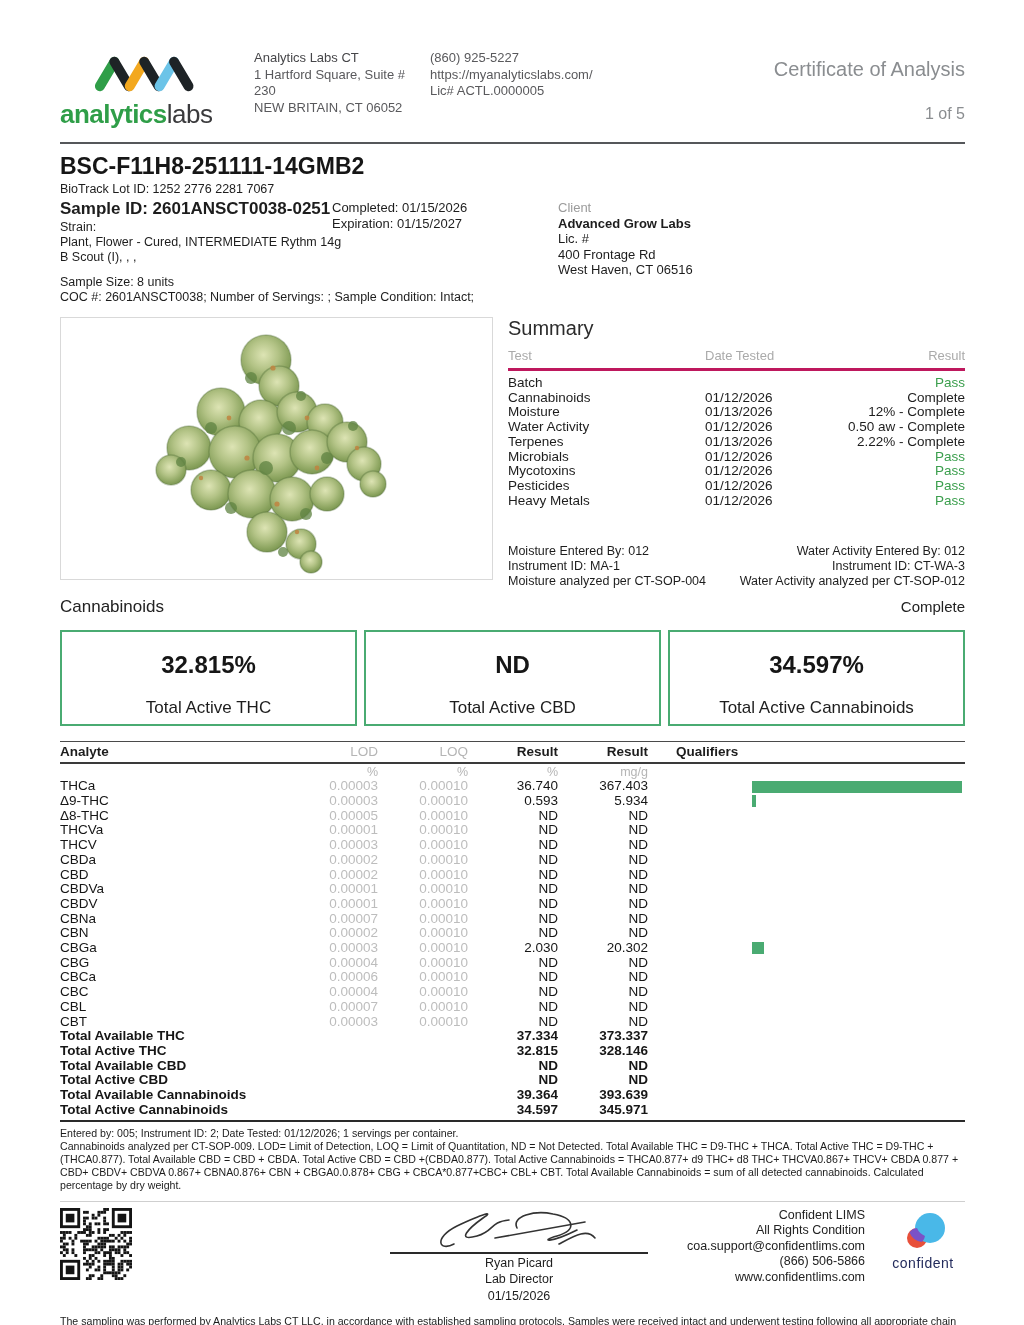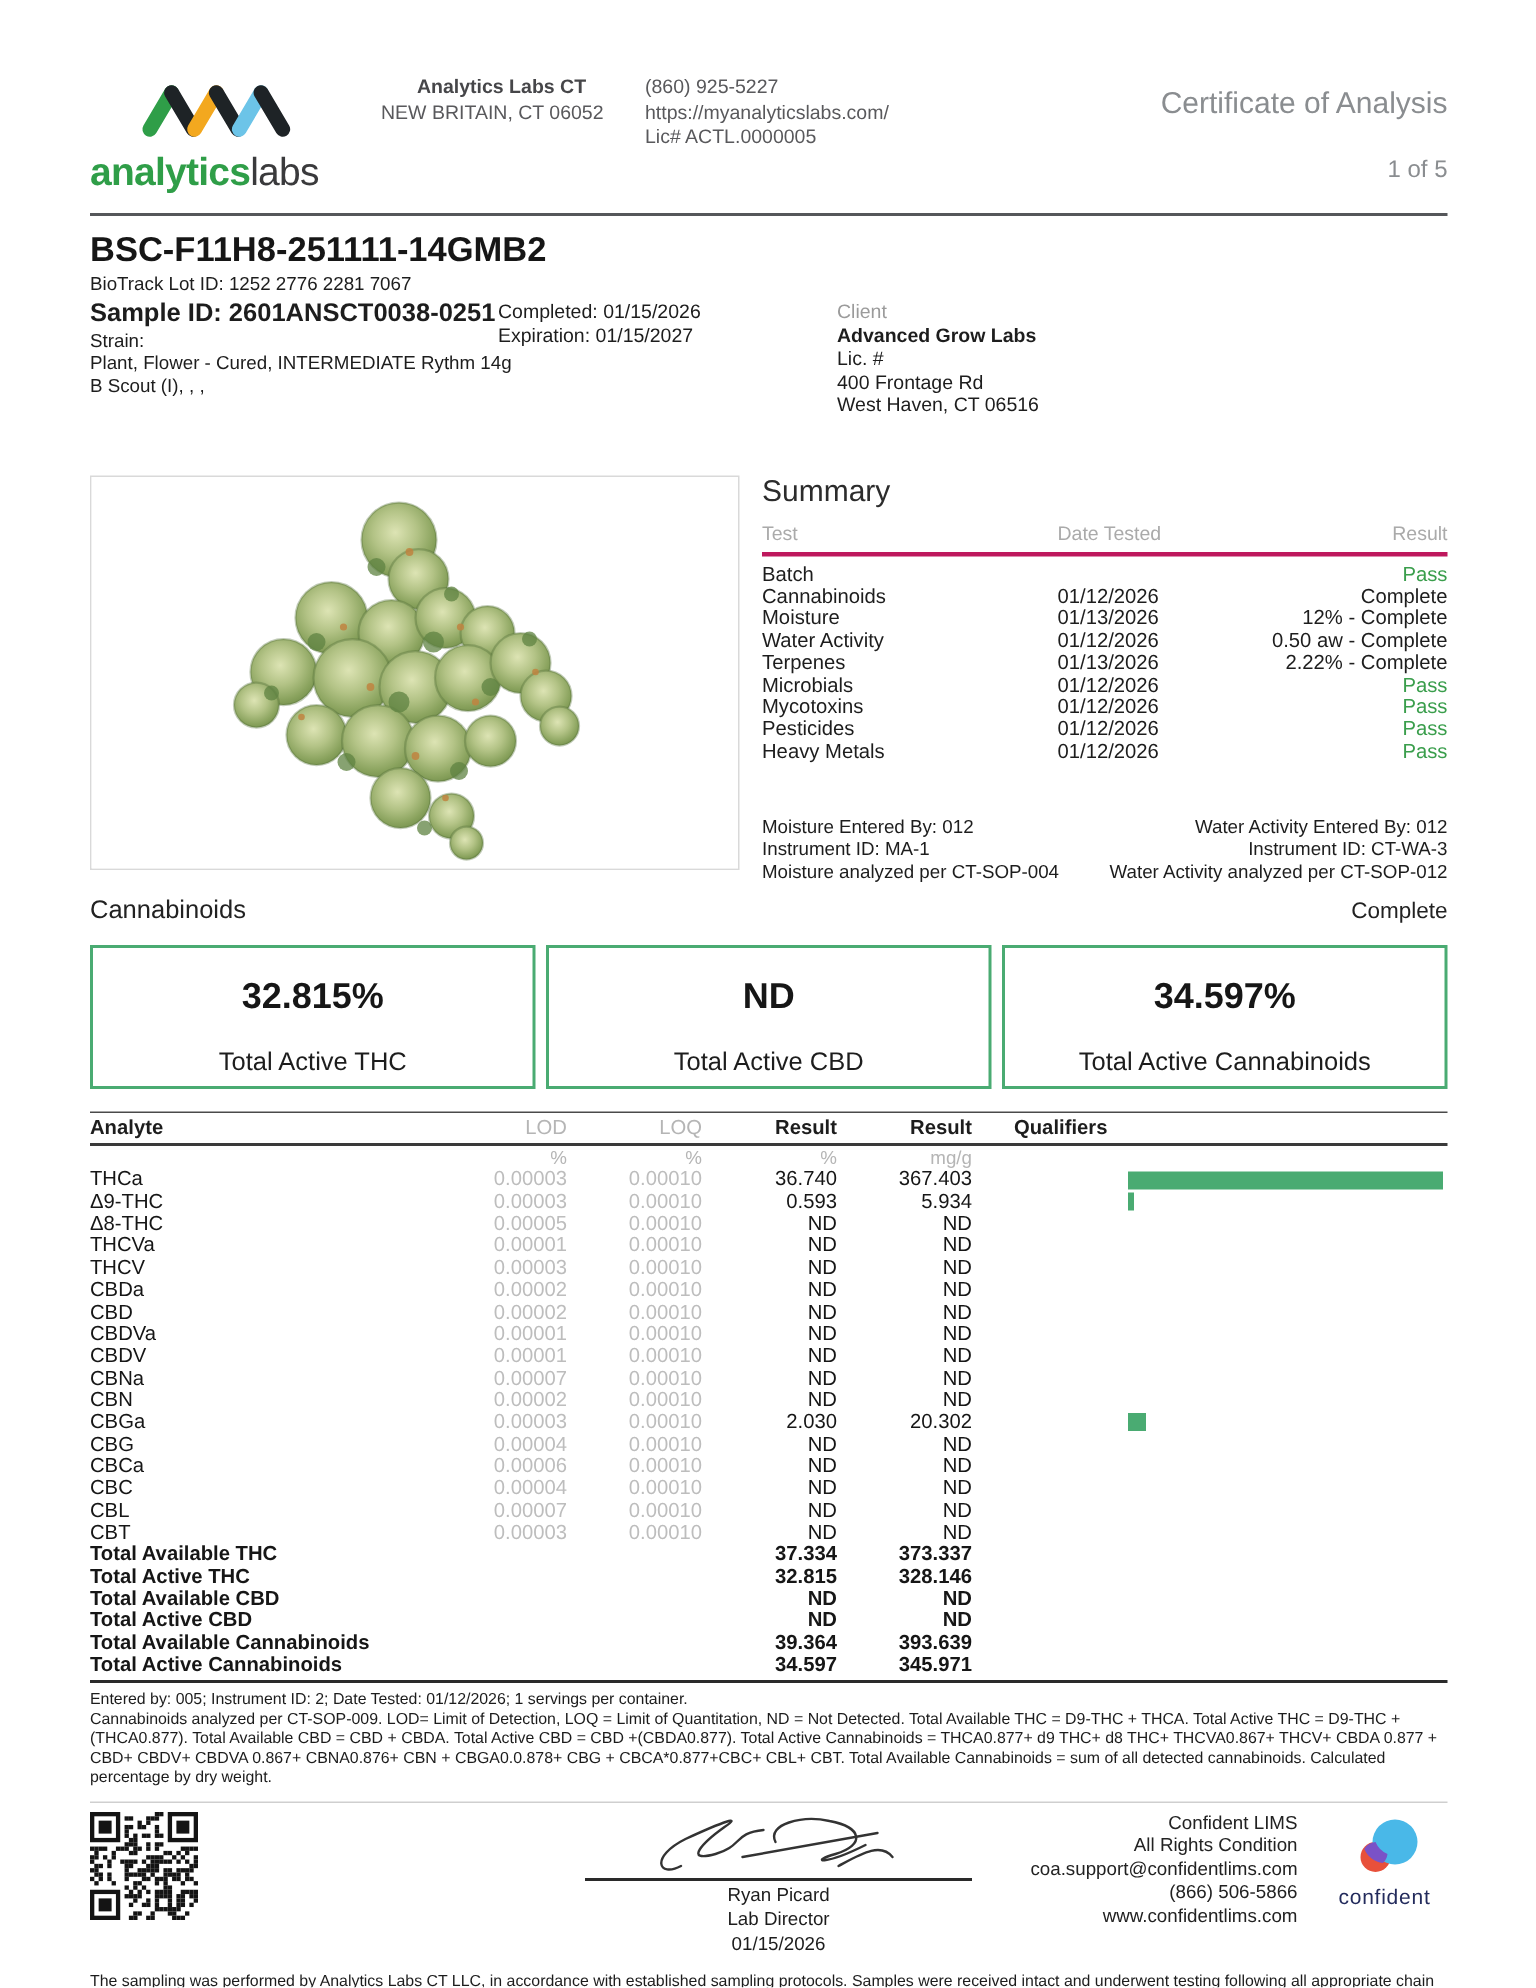--- a/index.html
+++ b/index.html
@@ -9,21 +9,21 @@
           padding:50px 59px 0 60px; overflow:hidden; }
 
   
   .header { display:flex; align-items:flex-start; border-bottom:2px solid #55575a; padding-bottom:12px; }
   .logo-block { width:178px; }
   .logo-mark { display:block; margin-left:28px; }
   .wordmark { font-size:26px; font-weight:bold; letter-spacing:-0.5px; margin-top:2px; }
   .wordmark .green { color:#2f9e48; }
   .wordmark .dark { color:#3a3a3c; font-weight:normal; }
   .lab-col1 { margin-left:16px; width:172px; font-size:13px; line-height:16.5px; color:#59595c; }
-  .lab-col1 .lab-name { font-weight:bold; color:#464649;margin-left:24px; }
+  .lab-col1 .lab-name { font-weight:normal; color:#464649; }
   .lab-col2 { margin-left:4px; width:190px; font-size:13px; line-height:16.5px; color:#59595c; }
   .header-right { margin-left:auto; text-align:right; }
   .doc-title { font-size:20px; color:#8a8d90; margin-top:8px; }
   .page-num { font-size:16px; color:#8a8d90; margin-top:24px; }
 
   
   .batch-title { font-size:23px; font-weight:bold; color:#161616; margin-top:9px; }
   .biotrack { font-size:12.5px; margin-top:2px; }
   .sample-section { position:relative; margin-top:3px; height:110px; }
   .sample-id { font-size:17px; font-weight:bold; white-space:nowrap; }
@@ -108,20 +108,21 @@
           <path d="M43 40 L59 13" stroke="#f3a81f"></path>
           <path d="M59 13 L75 40" stroke="#1e2326"></path>
           <path d="M76 40 L92 13" stroke="#6cc4e8"></path>
           <path d="M92 13 L108 40" stroke="#1e2326"></path>
         </g>
       </svg>
       <div class="wordmark"><span class="green">analytics</span><span class="dark">labs</span></div>
     </div>
     <div class="lab-col1">
       <div class="lab-name">Analytics Labs CT</div>
+      <div>1 Hartford Square, Suite # 230</div>
       <div>NEW BRITAIN, CT 06052</div>
     </div>
     <div class="lab-col2">
       <div>(860) 925-5227</div>
       <div>https://myanalyticslabs.com/</div>
       <div>Lic# ACTL.0000005</div>
     </div>
     <div class="header-right">
       <div class="doc-title">Certificate of Analysis</div>
       <div class="page-num">1 of 5</div>
@@ -130,20 +131,24 @@
 
   <div class="batch-title">BSC-F11H8-251111-14GMB2</div>
   <div class="biotrack">BioTrack Lot ID: 1252 2776 2281 7067</div>
 
   <div class="sample-section">
     <div class="sample-id">Sample ID: 2601ANSCT0038-0251</div>
     <div class="strain-lines">
       <div>Strain:</div>
       <div>Plant, Flower - Cured, INTERMEDIATE Rythm 14g</div>
       <div>B Scout (I), , ,</div>
+    </div>
+    <div class="sample-meta">
+      <div>Sample Size: 8 units</div>
+      <div>COC #: 2601ANSCT0038; Number of Servings: ; Sample Condition: Intact;</div>
     </div>
     <div class="mid-block">
       <div>Completed: 01/15/2026</div>
       <div>Expiration: 01/15/2027</div>
     </div>
     <div class="client-block">
       <div class="client-label">Client</div>
       <div class="client-name">Advanced Grow Labs</div>
       <div>Lic. #</div>
       <div>400 Frontage Rd</div>

